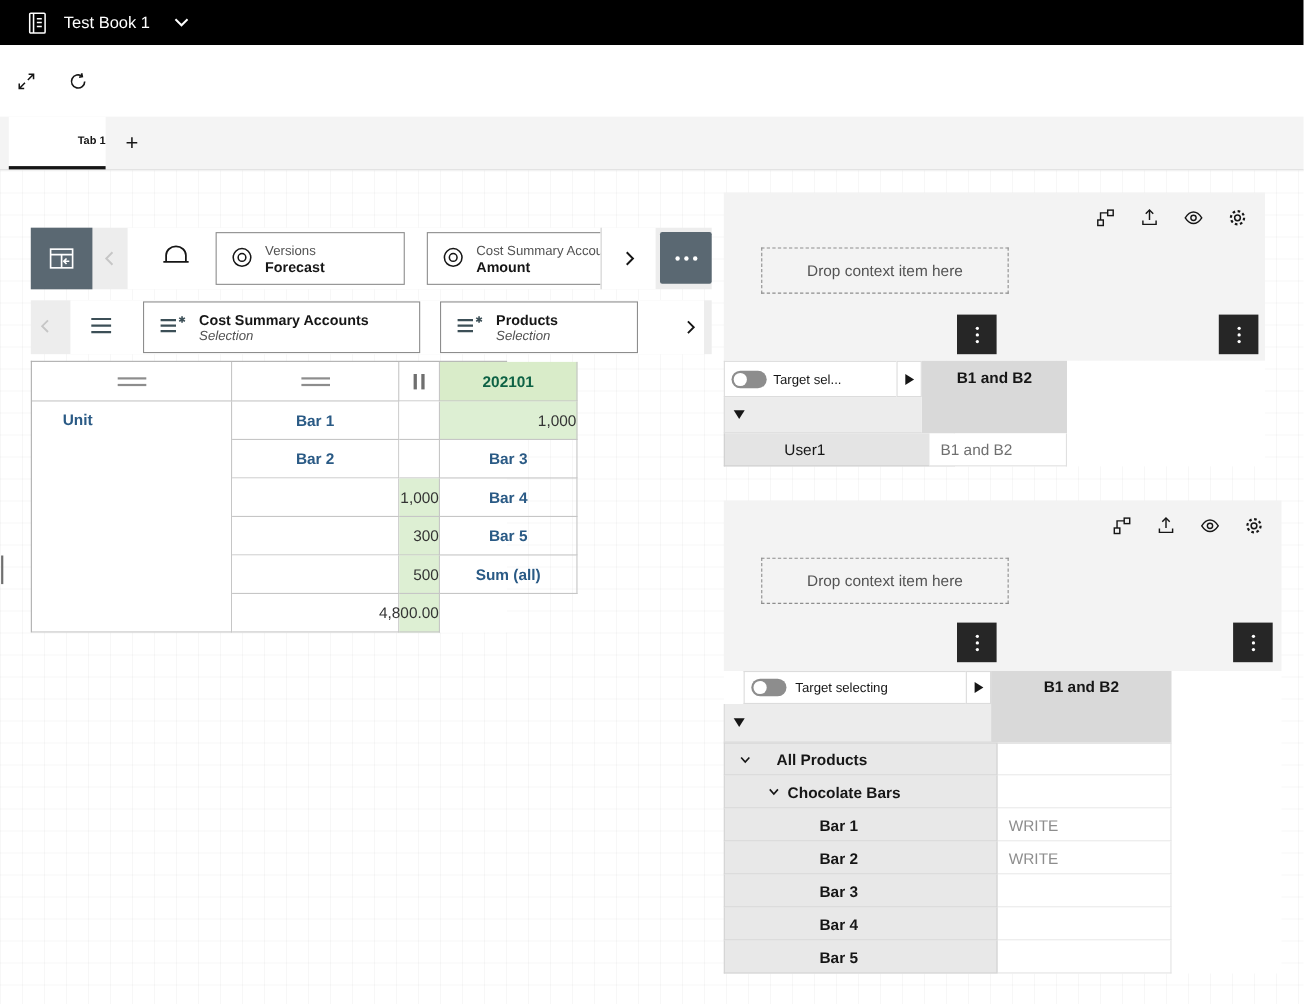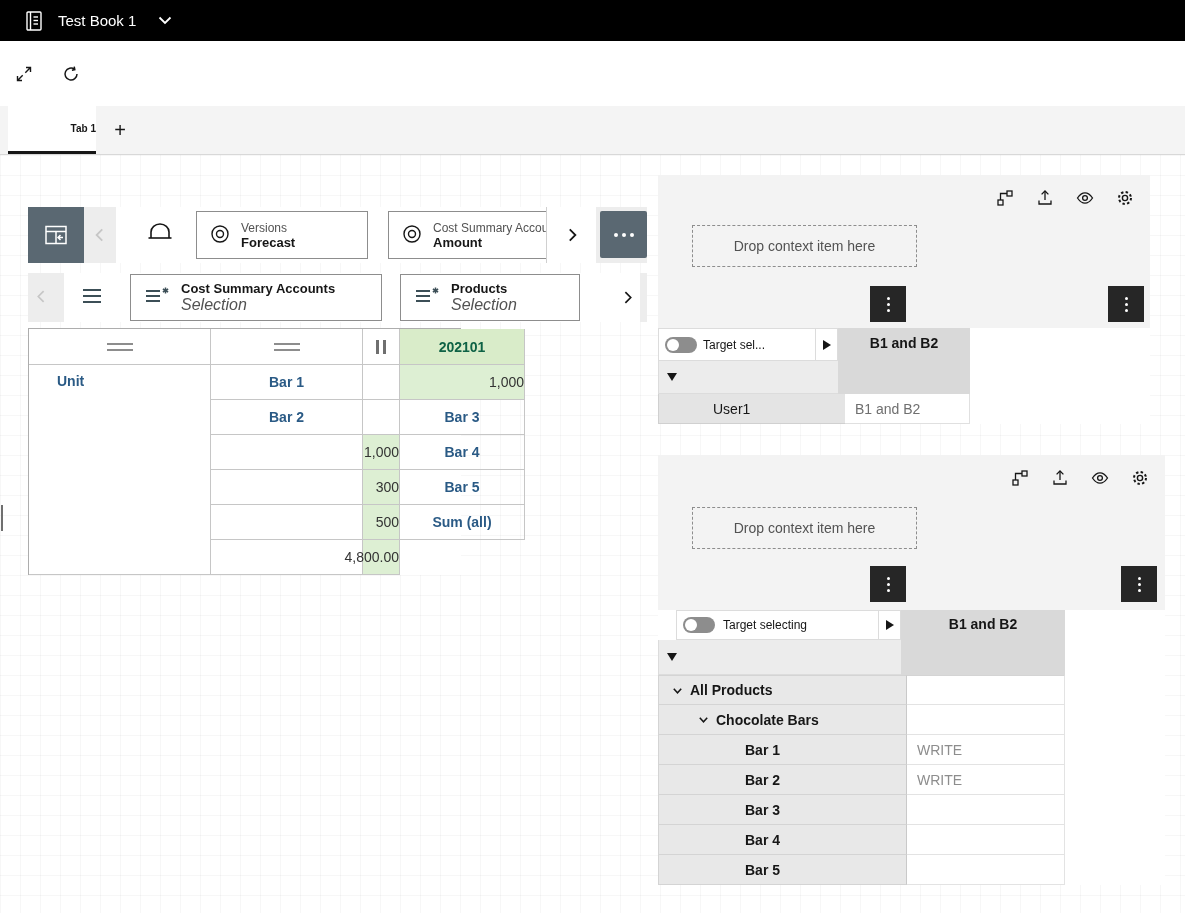--- a/index.html
+++ b/index.html
@@ -44,21 +44,21 @@
   .gw-chevrbox1{position:absolute;left:518px;top:0;width:50px;height:56px;background:#fff;border:none;border-left:1px solid #d0d0d0;display:flex;align-items:center;justify-content:center;cursor:pointer;color:#161616}
   .gw-overflow{position:absolute;left:572px;top:4px;width:47px;height:47px;background:#5a6872;border:none;border-radius:2px;display:flex;align-items:center;justify-content:center;gap:4px;cursor:pointer}
   .dot{width:4px;height:4px;border-radius:50%;background:#fff}
   .gw-chevl2{position:absolute;left:2px;top:78px;width:22px;height:22px;color:#c6c6c6}
   .gw-band2{position:absolute;left:36px;top:66px;width:576px;height:49px;background:#fff}
   .gw-rowsicon{position:absolute;left:16px;top:12px;background:none;border:none;cursor:pointer;display:flex}
   .sel-btn{position:absolute;top:1px;height:47px;background:#fff;border:1px solid #8d8d8d;display:flex;align-items:center;gap:10px;padding:0 12px;cursor:pointer;text-align:left}
   .selb1{left:66px;width:252px}
   .selb2{left:336px;width:180px}
   .sel-btn .dim{font-size:13px;font-weight:700;color:#161616;white-space:nowrap}
-  .sel-btn .mode{font-size:16px;font-style:italic;color:#525252}
+  .sel-btn .mode{font-size:12px;font-style:italic;color:#525252}
   .gw-chevr2{position:absolute;left:552px;top:13px;width:22px;height:22px;color:#161616}
 
   
   .gw-table{position:absolute;left:0;top:121px;width:433px;display:grid;grid-template-columns:182px 152px 37px 125px;grid-template-rows:36px repeat(6,35px);border-top:1px solid #adadad;border-left:1px solid #adadad;background:#fff}
   .gw-table > div{border-right:1px solid #c6c6c6;border-bottom:1px solid #c6c6c6;display:flex;align-items:center;font-size:14px}
   .dragbars{display:flex;flex-direction:column;gap:4px;margin:0 auto}
   .dragbars i{display:block;width:26px;height:2px;background:#8d8d8d}
   .pausebars{display:flex;gap:4px;margin:0 auto}
   .pausebars i{display:block;width:3px;height:14px;background:#6f6f6f}
   .colhdr{background:#d9ecc9;justify-content:center;font-weight:700;color:#0e6245}
@@ -105,21 +105,21 @@
   
   .b-cellToggle{position:absolute;left:18px;top:155px;width:220px;height:30px;background:#fff;border:1px solid #dcdcdc;border-right:none;display:flex;align-items:center;gap:8px;padding-left:6px}
   .b-cellExp{position:absolute;left:220px;top:155px;width:23px;height:30px;background:#fff;border:1px solid #dcdcdc;display:flex;align-items:center;justify-content:center;cursor:pointer}
   .b-cellHdr{position:absolute;left:243px;top:155px;width:164px;height:65px;background:#d9d9d9;display:flex;justify-content:center;padding-top:6px;font-weight:700;font-size:14px;cursor:pointer}
   .b-cellDD{position:absolute;left:0;top:185px;width:243px;height:35px;background:#ececec;border-left:1px solid #dcdcdc;border-bottom:1px solid #dcdcdc;display:flex;align-items:center;padding-left:8px;cursor:pointer}
   .tree{position:absolute;left:0;top:220px;width:407px}
   .tree-row{display:flex;height:30px}
   .tree-row:first-child .tree-label,.tree-row:first-child .tree-val{border-top:1px solid #d4d4d4}
   .tree-label{width:249px;background:#e8e8e8;border-bottom:1px solid #d4d4d4;border-right:1px solid #c9c9c9;border-left:1px solid #d4d4d4;display:flex;align-items:center;font-weight:700;font-size:14px;cursor:pointer}
   .tree-val{width:158px;background:#fff;border-bottom:1px solid #e3e3e3;border-right:1px solid #e3e3e3;display:flex;align-items:center;padding-left:10px;color:#8d8d8d;font-size:14px;cursor:cell}
-  .lvl0{padding-left:12px;gap:6px}
+  .lvl0{padding-left:12px;gap:22px}
   .lvl1{padding-left:38px;gap:6px}
   .lvl2{padding-left:86px}
   .tchev{display:flex;flex:0 0 auto}
 </style>
 </head>
 <body>
 
 <header class="topbar">
   <span class="book">
     <svg width="20" height="22" viewBox="0 0 20 22" fill="none" stroke="#fff" stroke-width="1.4">

